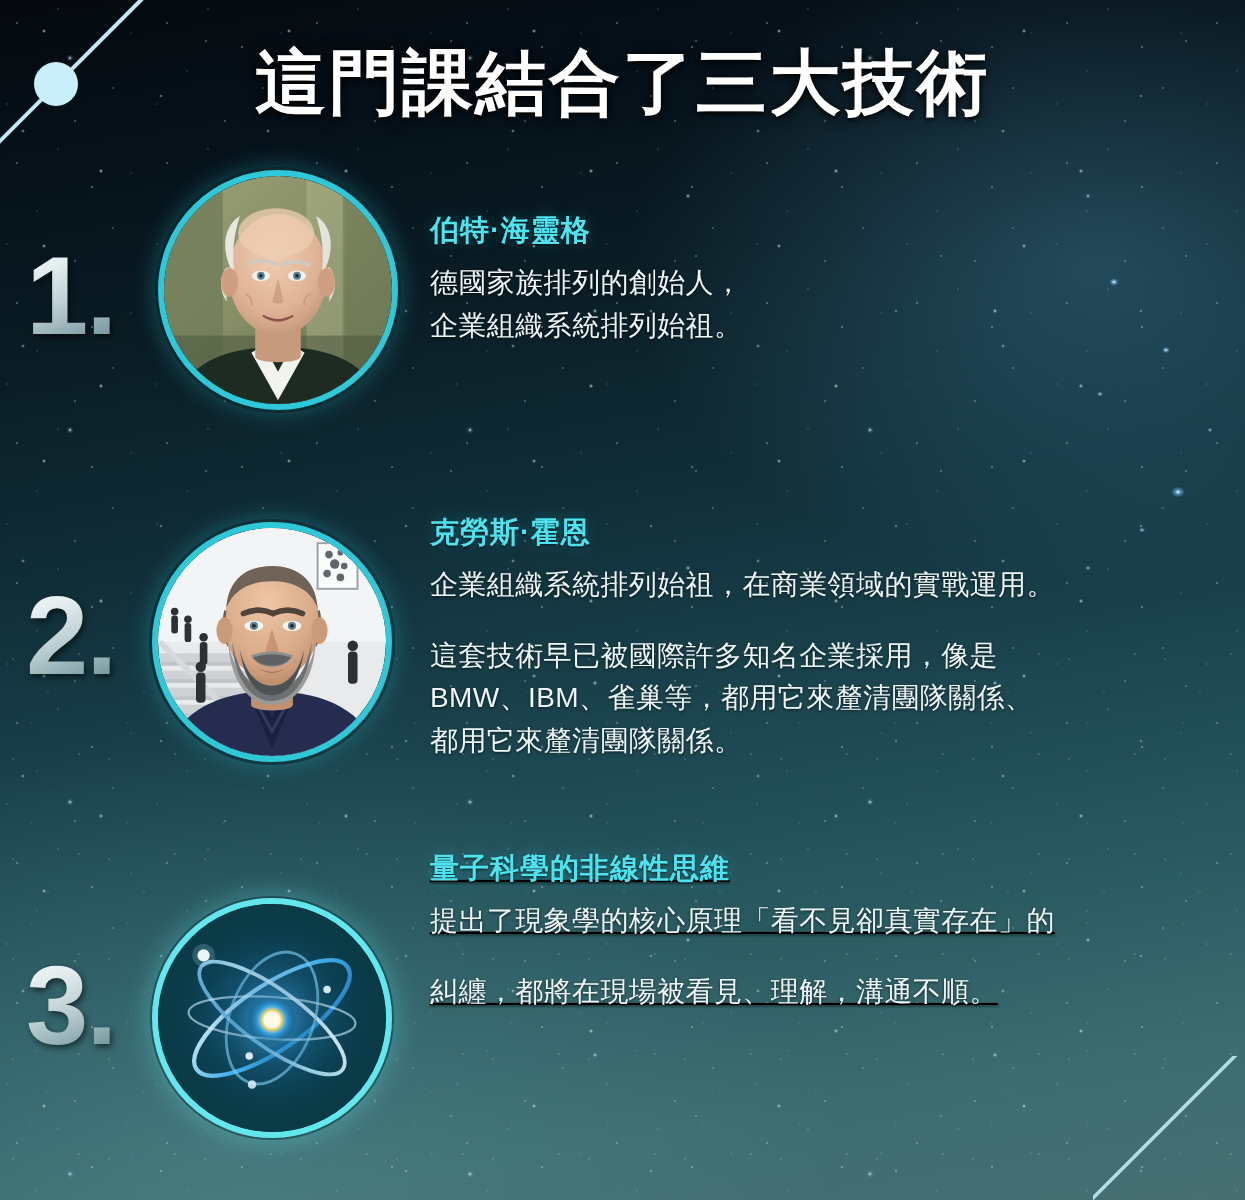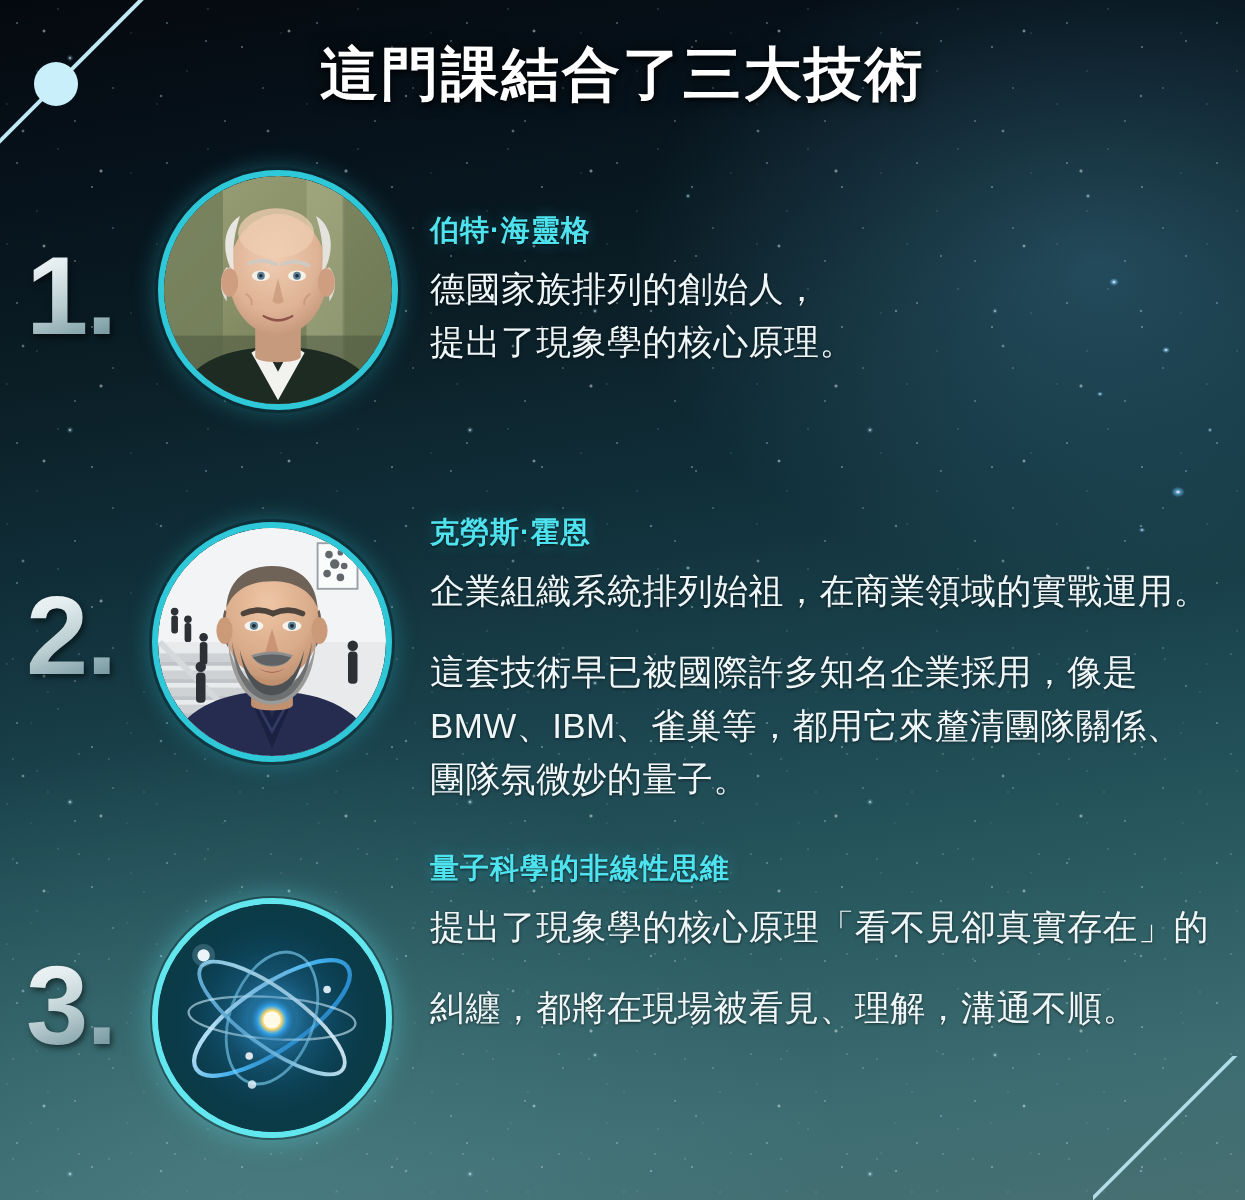--- a/index.html
+++ b/index.html
@@ -89,21 +89,21 @@
   }
 
   
   .node-deco{ position:absolute; left:-30px; top:-34px; width:230px; height:230px; pointer-events:none; }
   .node-deco-2{ position:absolute; right:-18px; bottom:-26px; width:170px; height:170px; pointer-events:none; }
 
   
   .title{
     position:absolute; left:0; right:0; top:36px;
     text-align:center;
-    font-size:58px; font-weight:bold; color:#ffffff;
+    font-size:71px; font-weight:bold; color:#ffffff;
     letter-spacing:2.5px;
     text-shadow:0 0 16px rgba(0,0,0,.7), 0 2px 5px rgba(0,0,0,.85);
   }
 
   
   .section{ position:absolute; left:0; width:1245px; }
   #sec1{ top:160px; }
   #sec2{ top:480px; }
   #sec3{ top:850px; }
 
@@ -137,30 +137,30 @@
     border-color:#63e7ee;
     box-shadow:0 0 0 2px rgba(10,40,46,.5), 0 0 30px rgba(99,231,238,.45);
     background:radial-gradient(circle at 50% 50%, #0d4450 0%, #0a313c 55%, #072630 100%);
   }
   .avatar svg{ display:block; width:100%; height:100%; }
 
   
   .col{ position:absolute; left:430px; width:800px; }
   #sec1 .col{ top:52px; }
   #sec2 .col{ top:10px;margin-top:24px; }
-  #sec3 .col{ top:0px; }
+  #sec3 .col{ top:0px;text-decoration:underline; }
 
   .heading{
     font-size:29px; font-weight:bold; color:#4ee3ee;
     letter-spacing:1px; line-height:1.25;
     text-shadow:0 1px 3px rgba(0,0,0,.7), 0 0 14px rgba(40,190,210,.35);
     margin-bottom:14px;
   }
   .body{
-    font-size:35px; color:#eef6f8; line-height:1.52;
+    font-size:28px; color:#eef6f8; line-height:1.52;
     letter-spacing:.4px;
     text-shadow:0 1px 3px rgba(0,0,0,.62);
   }
   .body + .body{ margin-top:28px; }
   .body p{ white-space:nowrap; }
 </style>
 </head>
 <body>
 
 <div id="stage">
@@ -251,21 +251,21 @@
           <path d="M154 124 q-8 5 -6 12" stroke="#c0937a" stroke-width="2" fill="none" opacity=".7"></path>
           <path d="M96 162 q24 9 48 0" stroke="#c59a7f" stroke-width="2" fill="none" opacity=".6"></path>
         </g>
       </svg>
     </div>
 
     <div class="col">
       <div class="heading">伯特·海靈格</div>
       <div class="body">
         <p>德國家族排列的創始人，</p>
-        <p>提出了現象學的核心原理。</p>
+        <p>企業組織系統排列始祖。</p>
       </div>
     </div>
   </div>
 
   <div class="section" id="sec2">
 
     <div class="ordinal">2.</div>
 
     <div class="avatar">
       <svg viewBox="0 0 240 240" xmlns="http://www.w3.org/2000/svg">
@@ -369,21 +369,21 @@
     </div>
 
     <div class="col">
       <div class="heading">克勞斯·霍恩</div>
       <div class="body">
         <p>企業組織系統排列始祖，在商業領域的實戰運用。</p>
       </div>
       <div class="body">
         <p>這套技術早已被國際許多知名企業採用，像是</p>
         <p>BMW、IBM、雀巢等，都用它來釐清團隊關係、</p>
-        <p>團隊氛微妙的量子。</p>
+        <p>都用它來釐清團隊關係。</p>
       </div>
     </div>
   </div>
 
   <div class="section" id="sec3">
 
     <div class="ordinal">3.</div>
 
     <div class="avatar">
       <svg viewBox="0 0 240 240" xmlns="http://www.w3.org/2000/svg">

